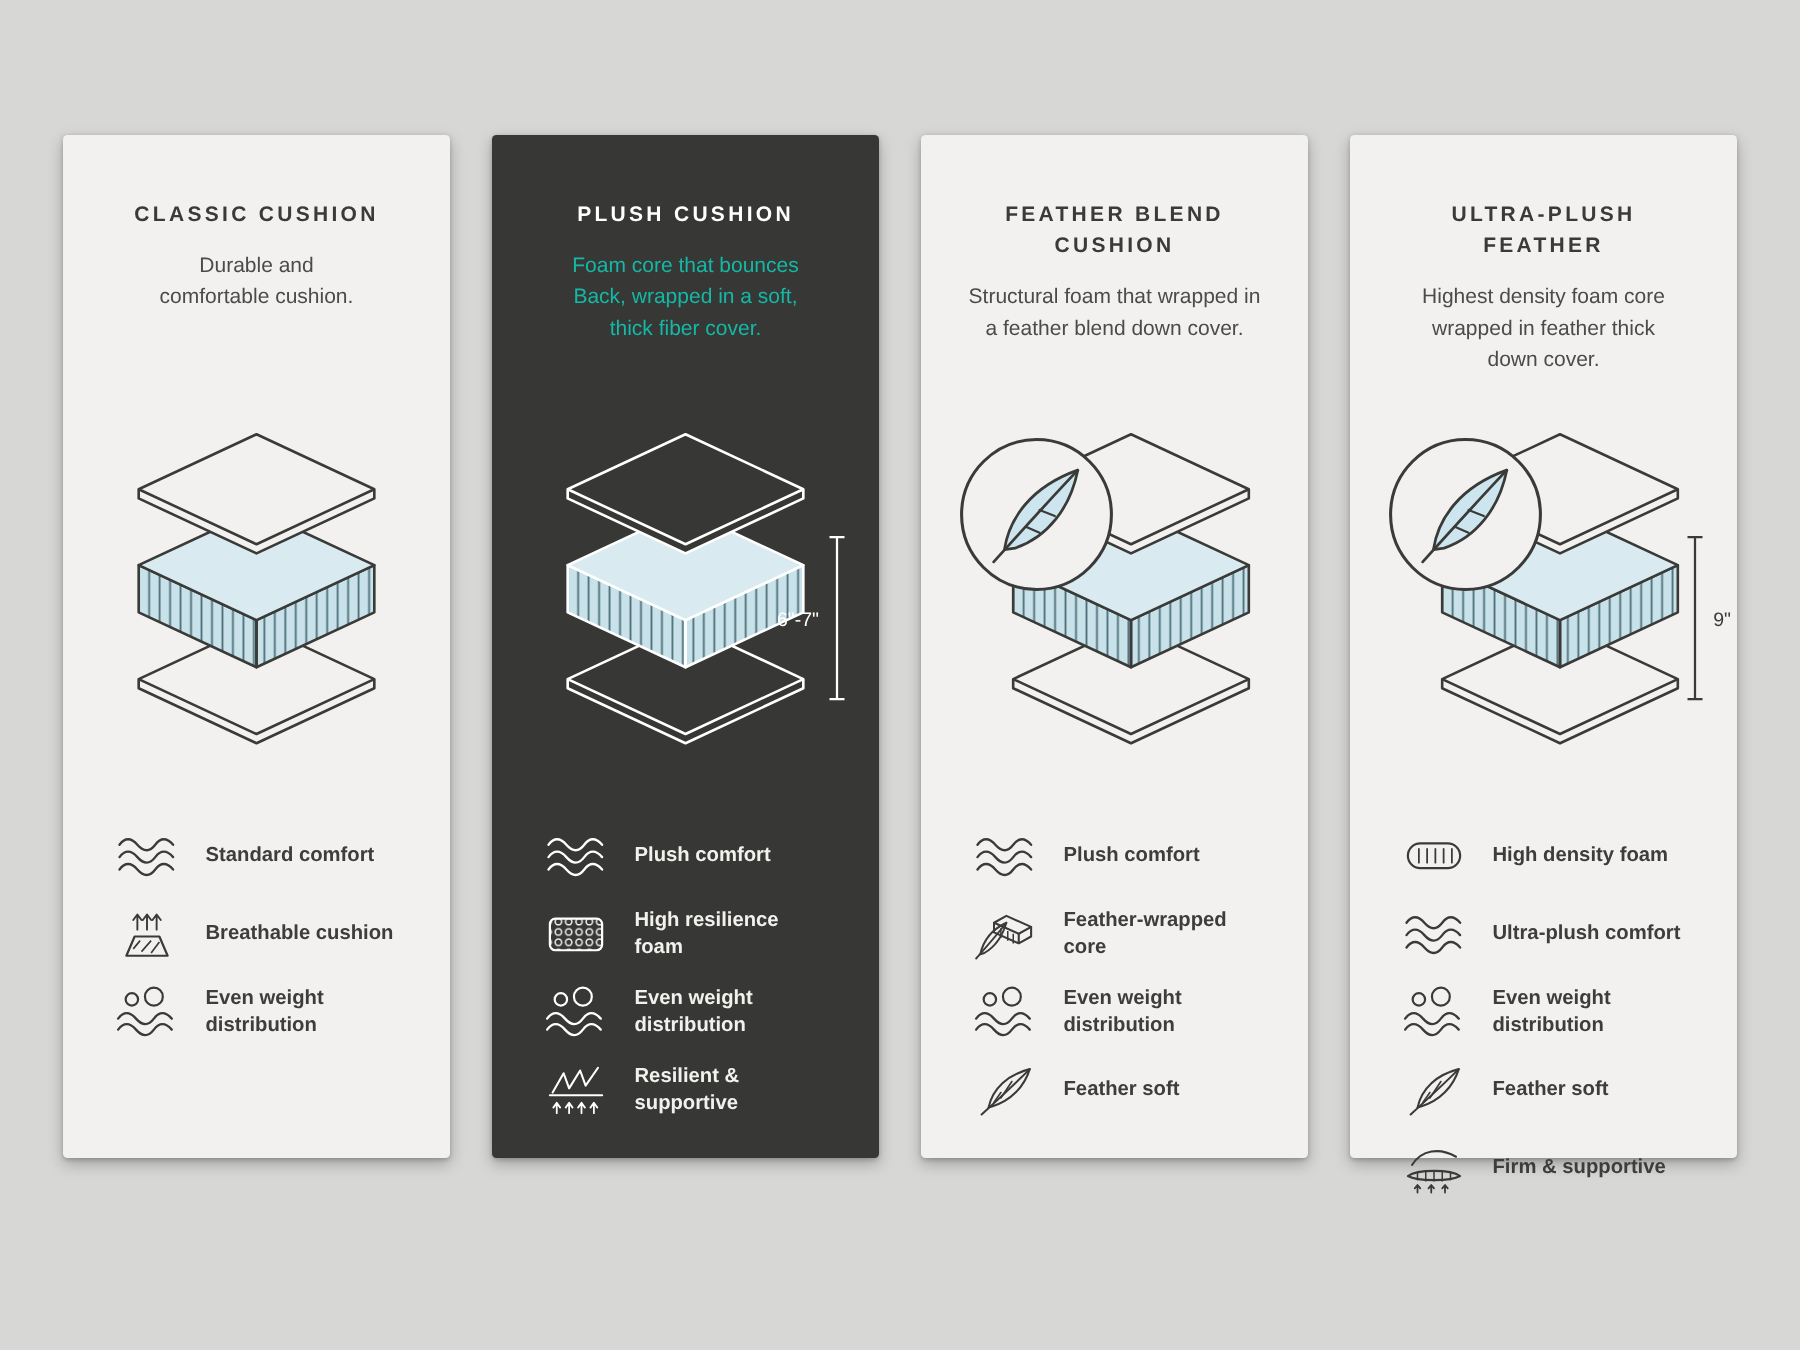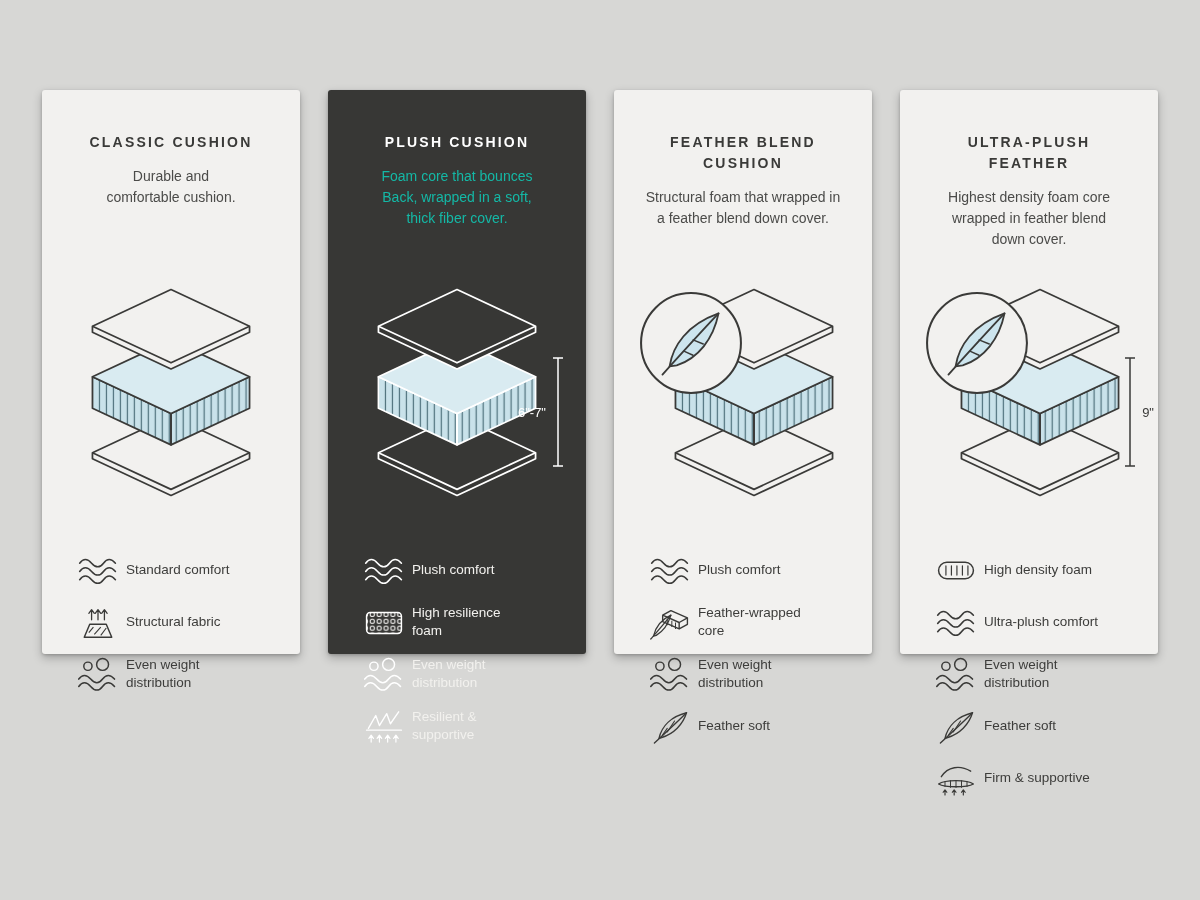--- a/index.html
+++ b/index.html
@@ -8,21 +8,21 @@
     background:#d7d7d5;
     font-family:"Liberation Sans", sans-serif;
     overflow:hidden;
   }
   .stage {
     width:1200px; height:900px;
     display:flex; justify-content:center; align-items:flex-start;
     gap:28px; padding-top:90px;
   }
   .card {
-    width:258px; height:564px;
+    width:258px; height:682px;
     background:#f2f1ef;
     --card-bg:#f2f1ef; --plate-fill:#f2f1ef;
     color:#3a3a38;
     border-radius:3px;
     box-shadow:0 4px 10px rgba(0,0,0,.25), 0 1px 3px rgba(0,0,0,.18);
     padding:0 20px;
     position:relative;
   }
   .card--dark {
     background:#373735;
@@ -55,22 +55,22 @@
   }
   .dim--label-left  { right:2px; }
   .dim--label-right { right:-16px; }
   .dim-line { width:12px; height:112px; }
   .dim-label { font-size:13px; white-space:nowrap; }
 
   .features { margin-top:10px; padding-left:14px; }
   .feature { display:flex; align-items:center; margin-bottom:12px; min-height:40px; }
   .feat-icon { width:44px; height:37px; flex:none; color:inherit; }
   .feat-label {
-    margin-left:6px; font-size:13.5px; line-height:1.35;
-    white-space:pre-line; color:#3d3d3b;
+    margin-left:17px; font-size:13.5px; line-height:1.35;
+    white-space:pre-line; color:#3d3d3b;font-weight:bold;
   }
   .card--dark .feat-label { color:#f2f1ee; }
 </style>
 </head>
 <body>
 
 <svg width="0" height="0" style="position:absolute" aria-hidden="true">
   <defs>
     <pattern id="hatchP" width="8" height="8" patternUnits="userSpaceOnUse">
       <path d="M4 0 V8" stroke="#4d6f7a" stroke-width="1.4"></path>
@@ -184,21 +184,21 @@
       <div class="feature">
         <svg class="feat-icon">
             <use href="#icon-wave"></use>
           </svg>
         <span class="feat-label">Standard comfort</span>
       </div>
       <div class="feature">
         <svg class="feat-icon">
             <use href="#icon-breathable"></use>
           </svg>
-        <span class="feat-label">Structural fabric</span>
+        <span class="feat-label">Breathable cushion</span>
       </div>
       <div class="feature">
         <svg class="feat-icon">
             <use href="#icon-weight"></use>
           </svg>
         <span class="feat-label">Even weight
 distribution</span>
       </div>
     </div>
   </section>
@@ -295,21 +295,21 @@
         <span class="feat-label">Feather soft</span>
       </div>
     </div>
   </section>
 
   <section class="card card--feather">
     <header class="card-header">
       <h2 class="card-title">ULTRA-PLUSH
 FEATHER</h2>
       <p class="card-desc">Highest density foam core
-wrapped in feather blend
+wrapped in feather thick
 down cover.</p>
     </header>
     <div class="diagram">
       <svg class="cushion-svg">
           <use href="#cushion-shape"></use>
         </svg>
       <svg class="badge">
           <use href="#feather-badge-shape"></use>
         </svg>
       <div class="dim dim--label-right">

